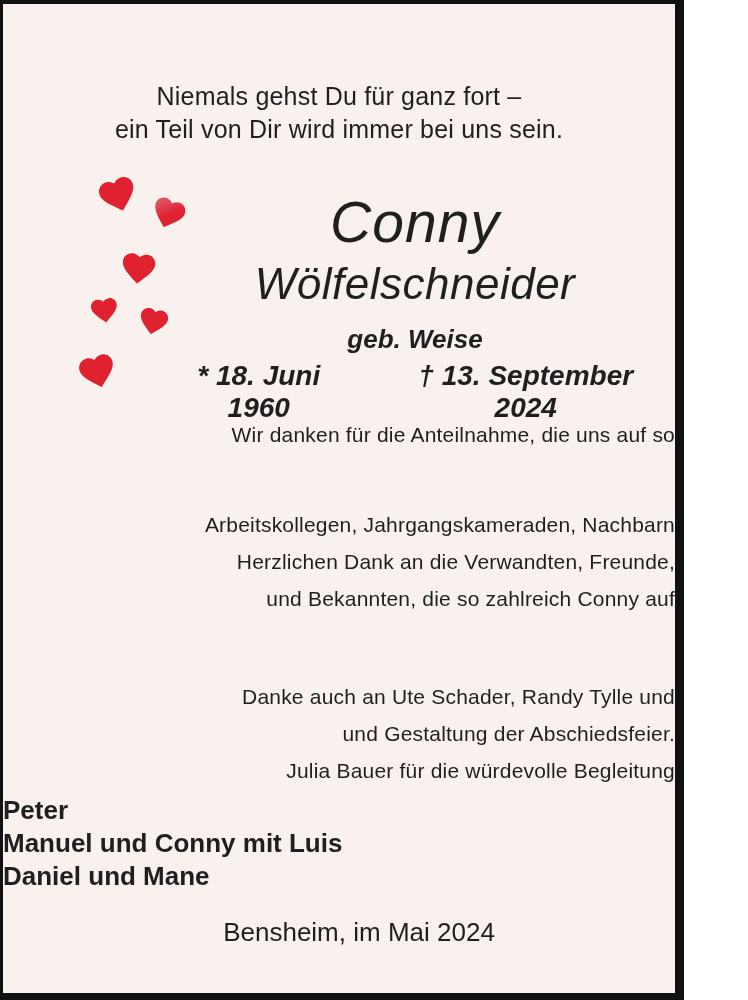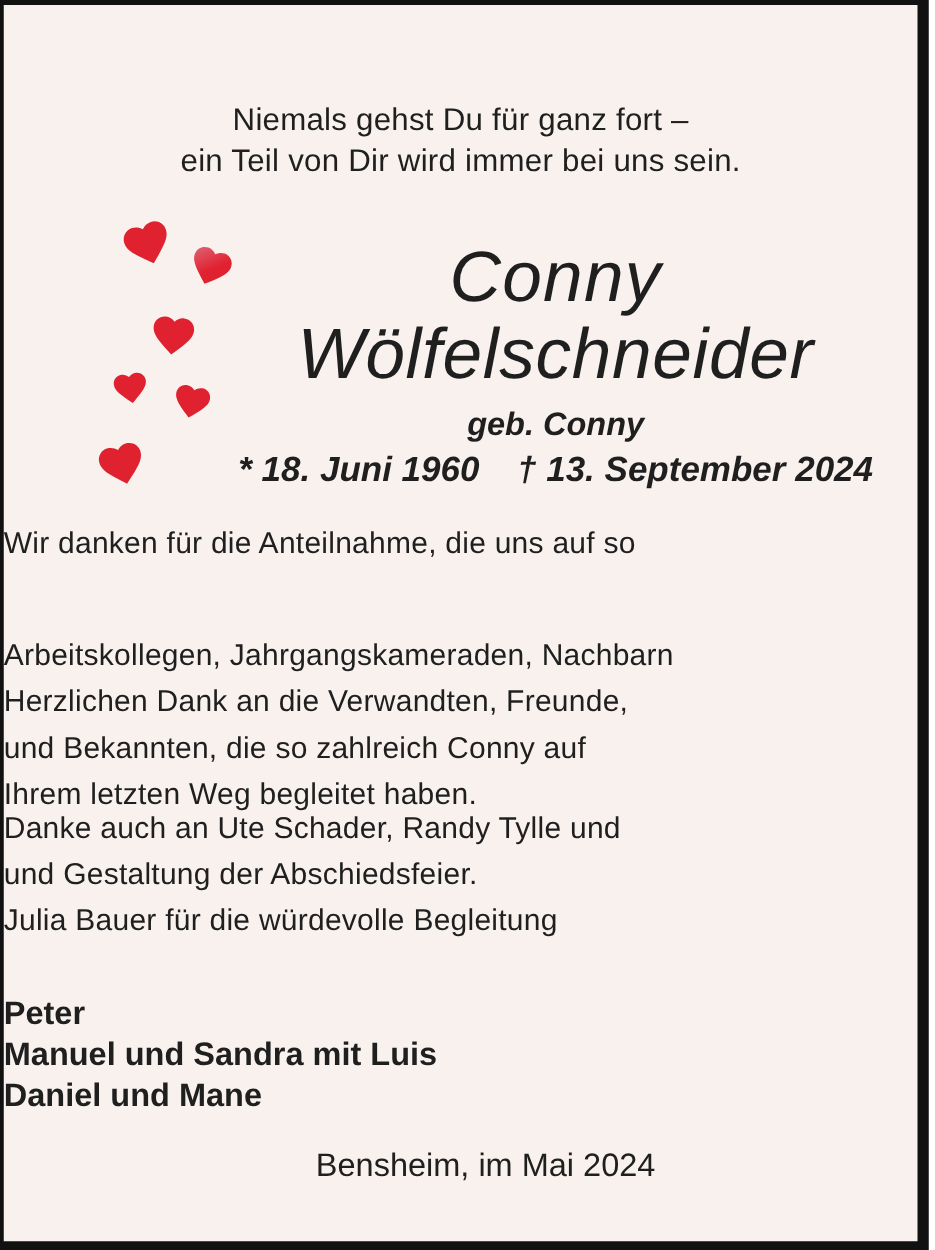--- a/index.html
+++ b/index.html
@@ -1,18 +1,18 @@
 <!DOCTYPE html>
 <html><head>
 <meta charset="utf-8">
 <style>
   html,body{margin:0;padding:0;}
   .page{
     position:relative;
-    width:743px;height:1000px;
+    width:684px;height:1000px;
     background:#111111;          
     font-family:"Liberation Sans", sans-serif;
     color:#1f1f1f;
     overflow:hidden;
   }
   .sheet{
     position:absolute;
     left:3px; top:4px; right:9px; bottom:7px;
     background:#f8f1ee;
   }
@@ -22,36 +22,36 @@
     font-size:25px; line-height:33px;
     letter-spacing:0.2px;
   }
   .heart{ position:absolute; }
   .name-block{
     position:absolute; top:188px; left:160px; right:8px;
     text-align:center;
     font-style:italic;
   }
   .name-first{ font-size:57px; line-height:60px; font-weight:500; letter-spacing:1px;}
-  .name-last{ font-size:57px; line-height:63px; font-weight:500; letter-spacing:0.5px;}
+  .name-last{ font-size:44px; line-height:63px; font-weight:500; letter-spacing:0.5px;}
   .maiden{ font-size:26px; font-weight:bold; margin-top:9px; }
   .dates{
     margin-top:5px;
     display:flex; justify-content:center; gap:30px;
     font-size:28px; font-weight:bold;
   }
   .para{
     position:absolute; left:0; right:0;
-    text-align:left;
-    font-size:24px; line-height:37px;
+    text-align:right;
+    font-size:21px; line-height:37px;
     letter-spacing:0.2px;
   }
   .para-1{ top:412px; }
   .para-2{ top:502px; }
-  .para-3{ top:640px; }
+  .para-3{ top:674px; }
   .mourners{
     position:absolute; left:0; right:0; top:790px;
     font-size:26px; line-height:33px; font-weight:bold;
   }
   .closing{
     position:absolute; left:0; right:0; top:913px;
     text-align:center;
     font-size:26px;
     padding-left:40px;
   }
@@ -91,46 +91,45 @@
     <svg class="heart" style="left:134px;top:301px;transform:rotate(12deg)" width="33" height="33" viewBox="0 0 24 24">
       <path fill="#e0212f" d="M12 21.35l-1.45-1.32C5.4 15.36 2 12.28 2 8.5 2 5.42 4.42 3 7.5 3c1.74 0 3.41.81 4.5 2.09C13.09 3.81 14.76 3 16.5 3 19.58 3 22 5.42 22 8.5c0 3.78-3.4 6.86-8.55 11.54L12 21.35z"></path>
     </svg>
     <svg class="heart" style="left:74px;top:347px;transform:rotate(-15deg)" width="41" height="41" viewBox="0 0 24 24">
       <path fill="#e0212f" d="M12 21.35l-1.45-1.32C5.4 15.36 2 12.28 2 8.5 2 5.42 4.42 3 7.5 3c1.74 0 3.41.81 4.5 2.09C13.09 3.81 14.76 3 16.5 3 19.58 3 22 5.42 22 8.5c0 3.78-3.4 6.86-8.55 11.54L12 21.35z"></path>
     </svg>
 
     <div class="name-block">
       <div class="name-first">Conny</div>
       <div class="name-last">Wölfelschneider</div>
-      <div class="maiden">geb. Conny</div>
+      <div class="maiden">geb. Weise</div>
       <div class="dates">
         <span>* 18. Juni 1960</span>
         <span>† 13. September 2024</span>
       </div>
     </div>
 
     <div class="para para-1">
       <div>Wir danken für die Anteilnahme, die uns auf so</div>
     </div>
 
     <div class="para para-2">
       <div>Arbeitskollegen, Jahrgangskameraden, Nachbarn</div>
       <div>Herzlichen Dank an die Verwandten, Freunde,</div>
       <div>und Bekannten, die so zahlreich Conny auf</div>
-      <div>Ihrem letzten Weg begleitet haben.</div>
     </div>
 
     <div class="para para-3">
       <div>Danke auch an Ute Schader, Randy Tylle und</div>
       <div>und Gestaltung der Abschiedsfeier.</div>
       <div>Julia Bauer für die würdevolle Begleitung</div>
     </div>
 
     <div class="mourners">
       <div>Peter</div>
-      <div>Manuel und Sandra mit Luis</div>
+      <div>Manuel und Conny mit Luis</div>
       <div>Daniel und Mane</div>
     </div>
 
     <div class="closing">Bensheim, im Mai 2024</div>
 
   </div>
 </div>
 
 </body></html>

